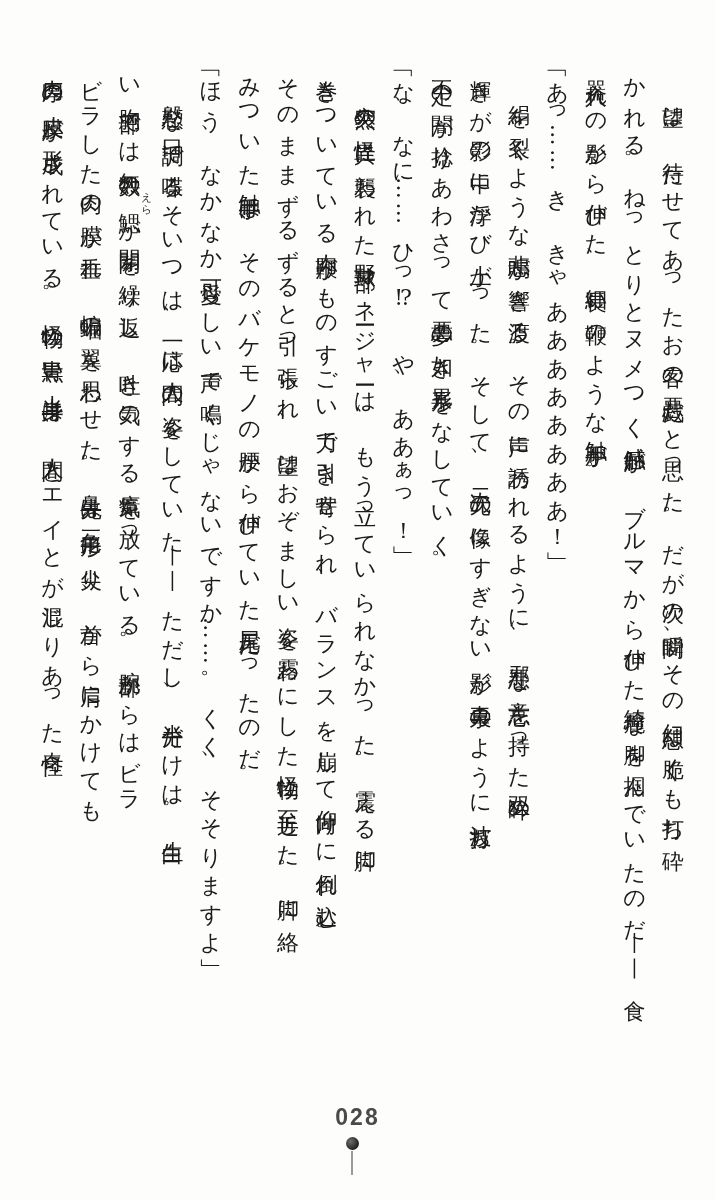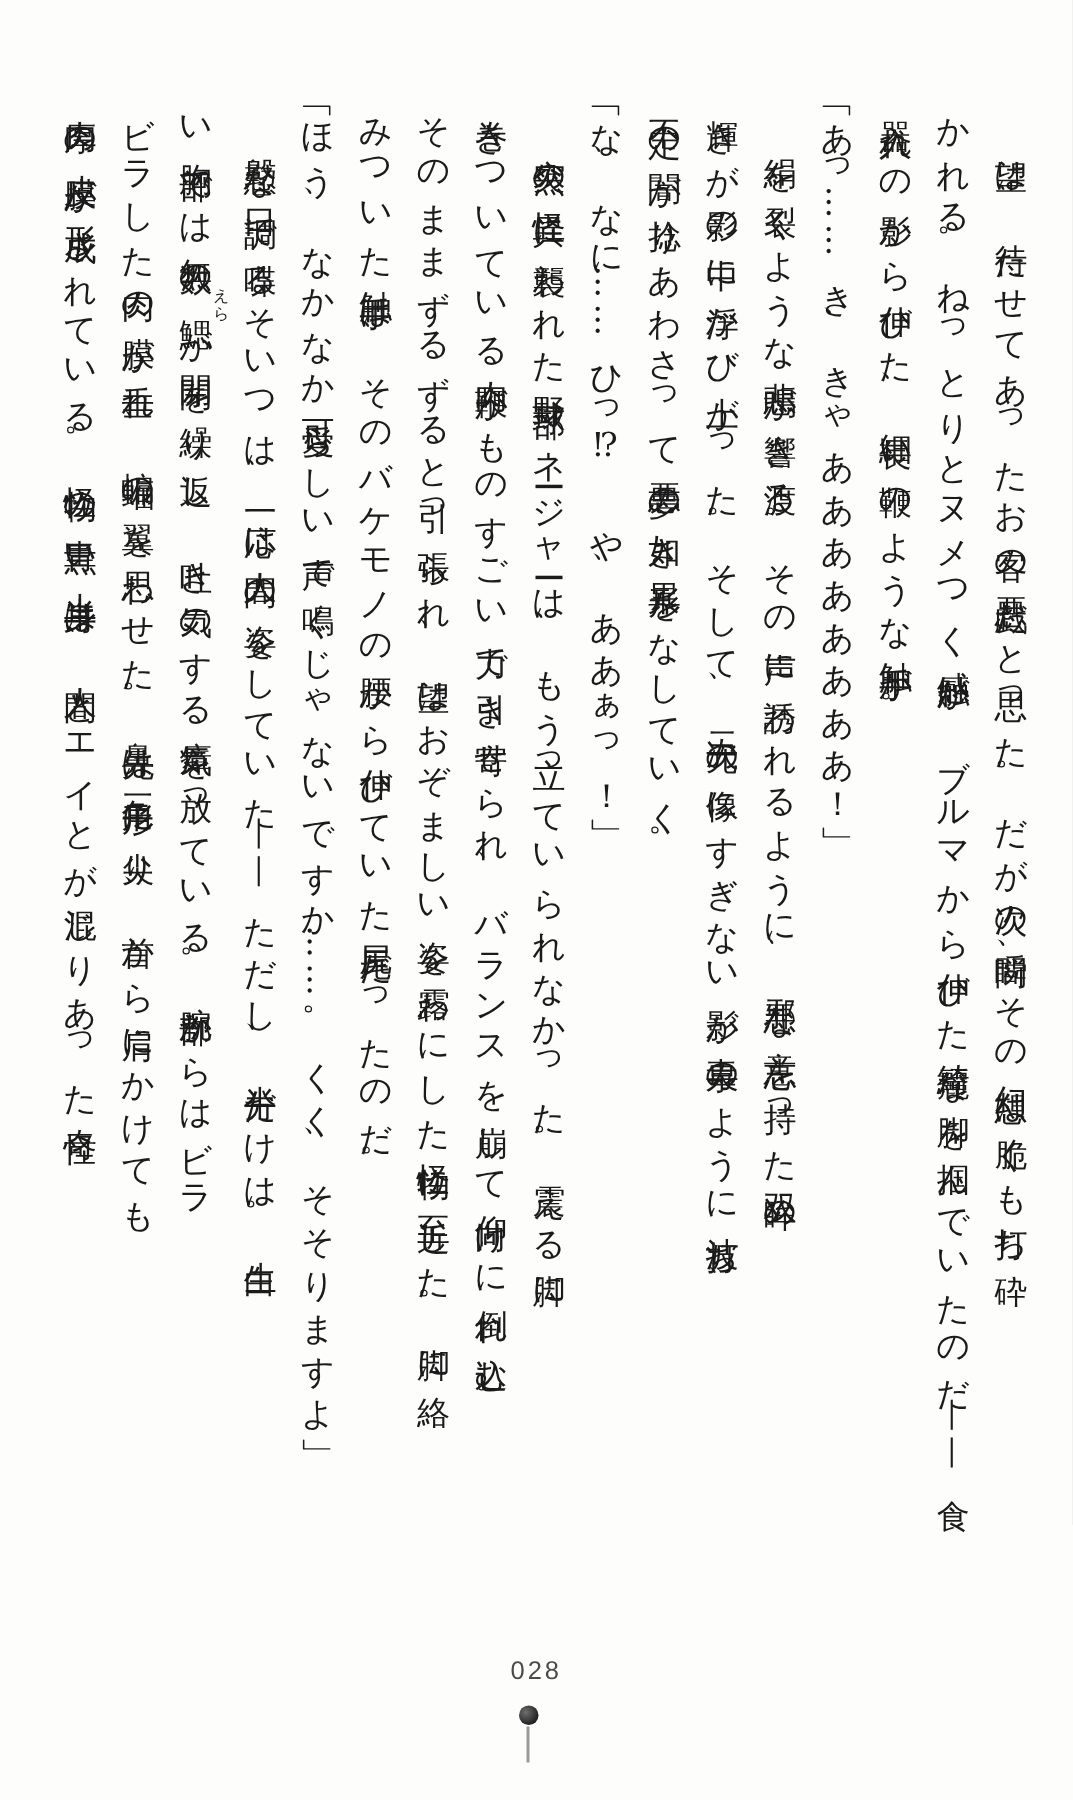--- a/index.html
+++ b/index.html
@@ -38,22 +38,22 @@
     color: #1b1b1b;
     font-family: "DejaVu Serif", serif;
   }
   .page-number {
     position: absolute;
     top: 1104px;
     left: 0;
     right: 0;
     text-align: center;
     font-family: "Liberation Sans", sans-serif;
-    font-size: 17px;
-    font-weight: 400;
+    font-size: 23px;
+    font-weight: 700;
     letter-spacing: 2px;
     color: #4a4a4a;
   }
   .ornament {
     position: absolute;
     top: 1137px;
     left: 345px;
     width: 14px;
     text-align: center;
   }

